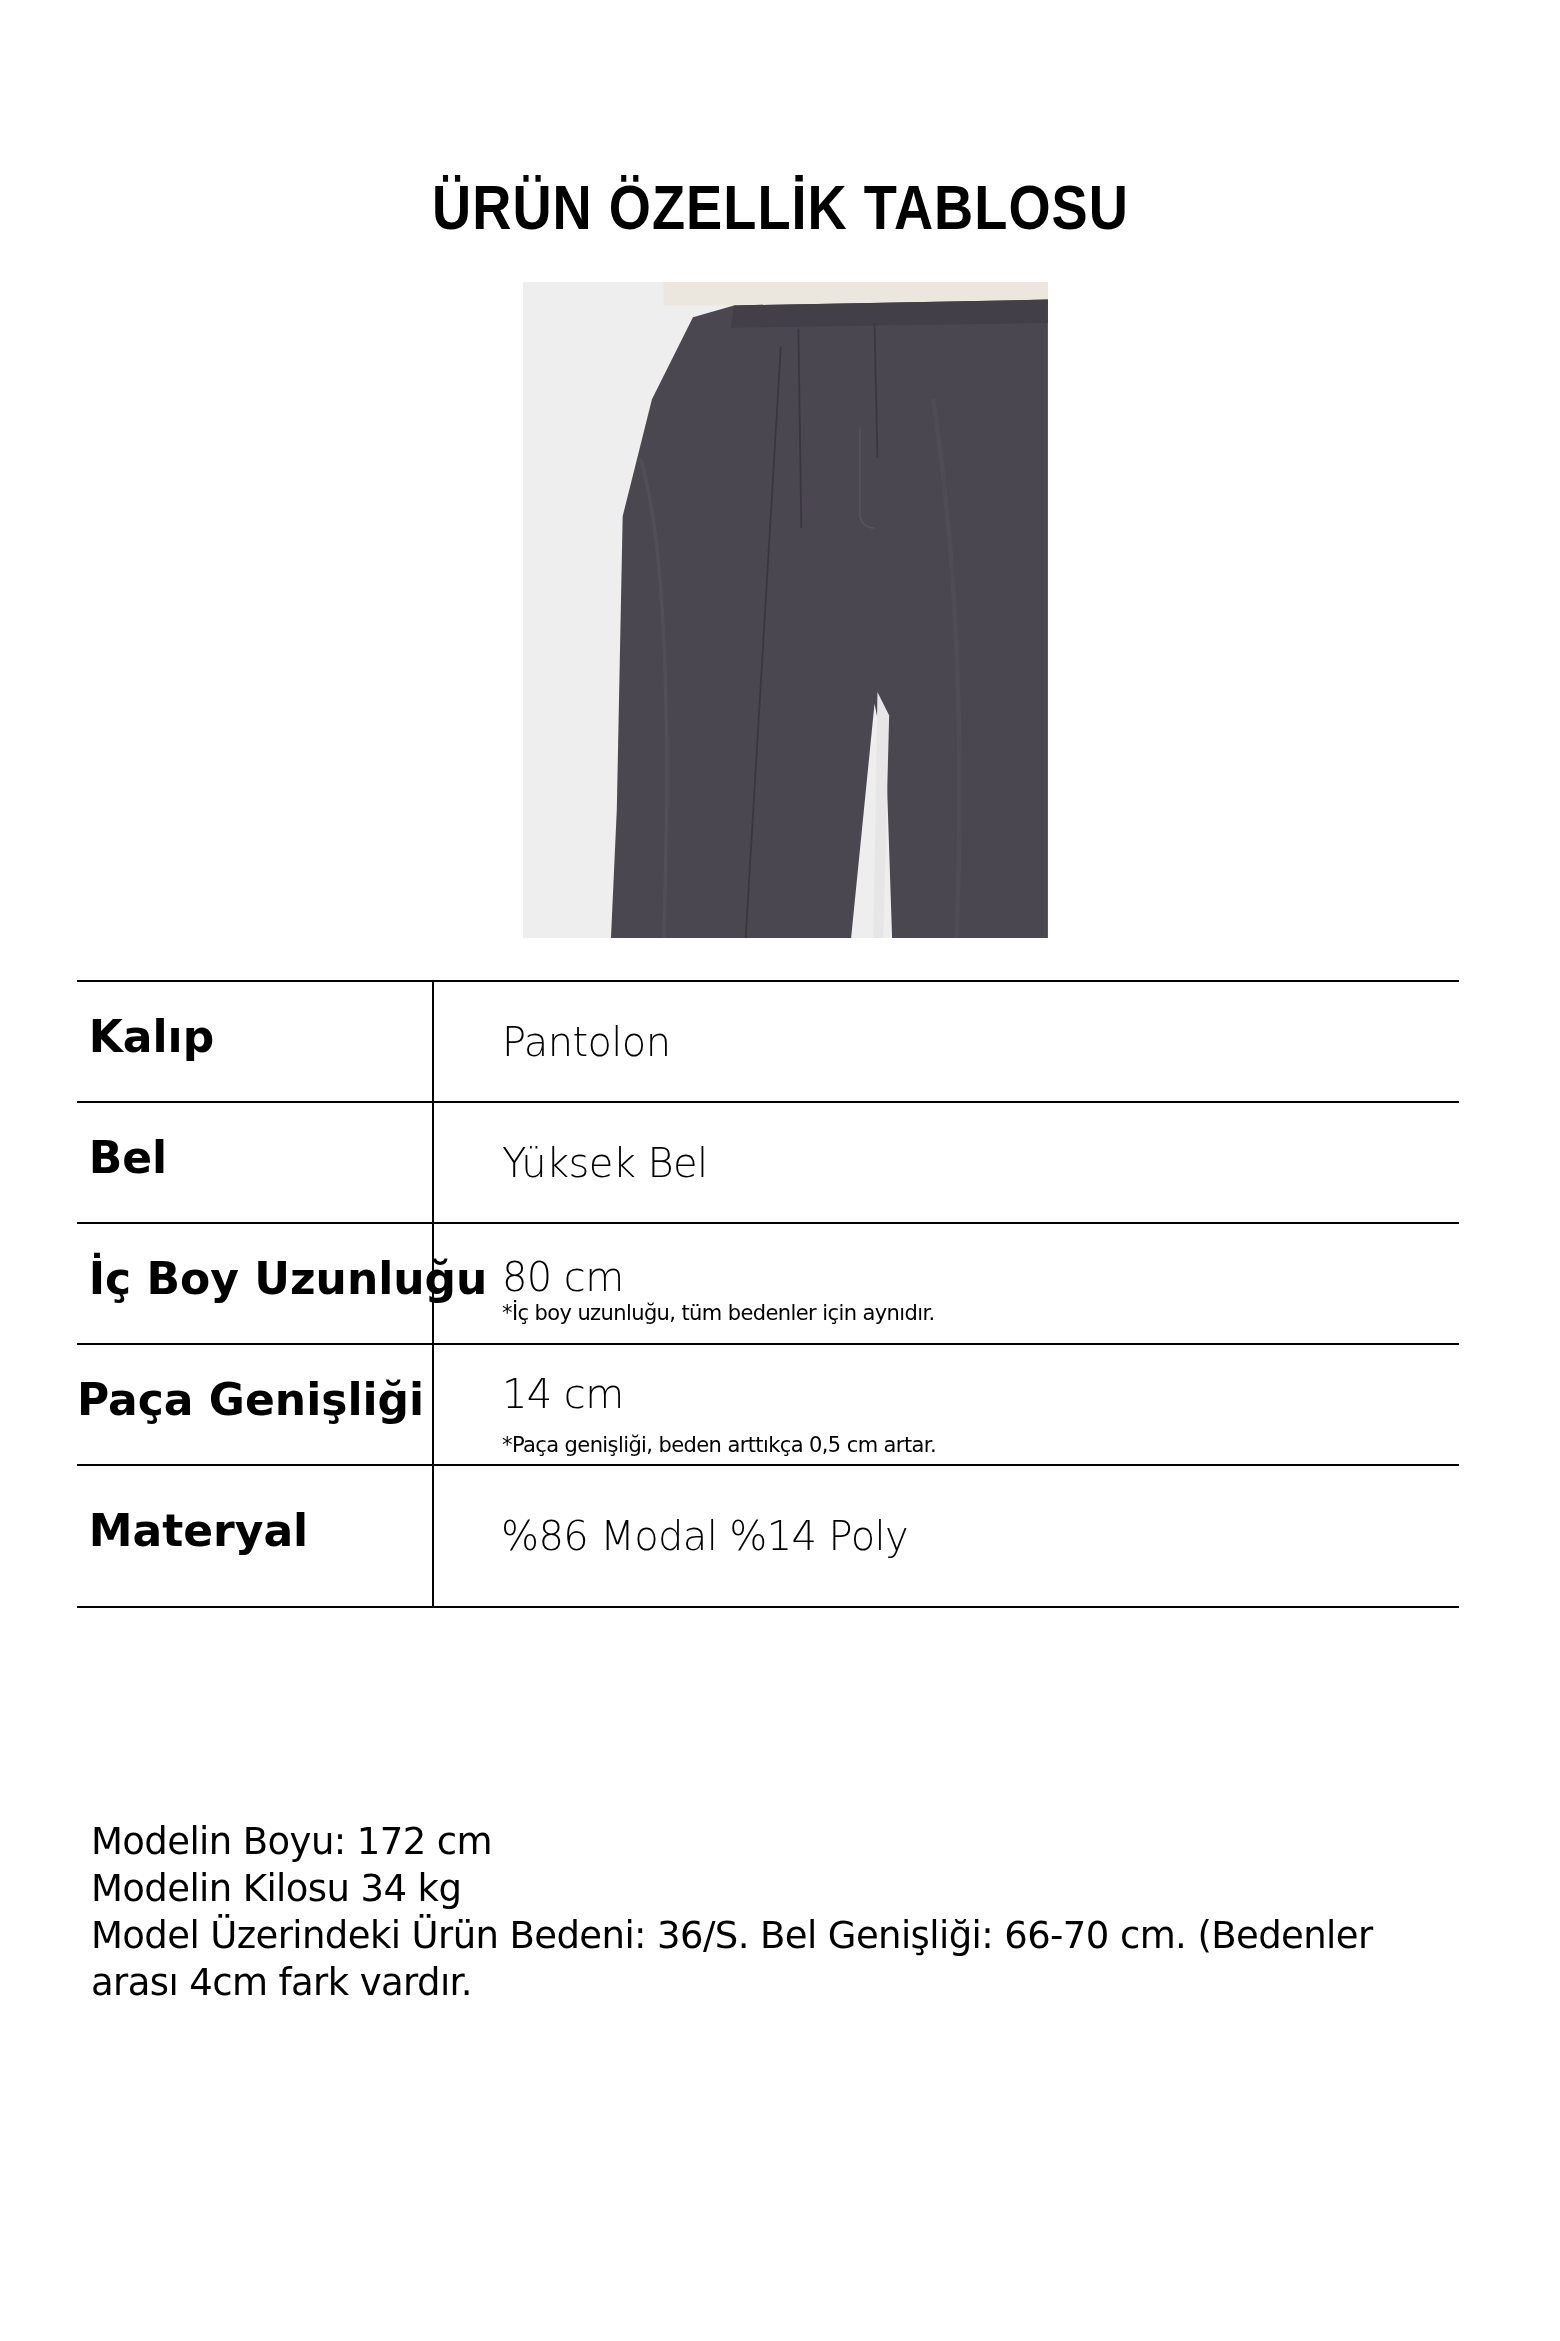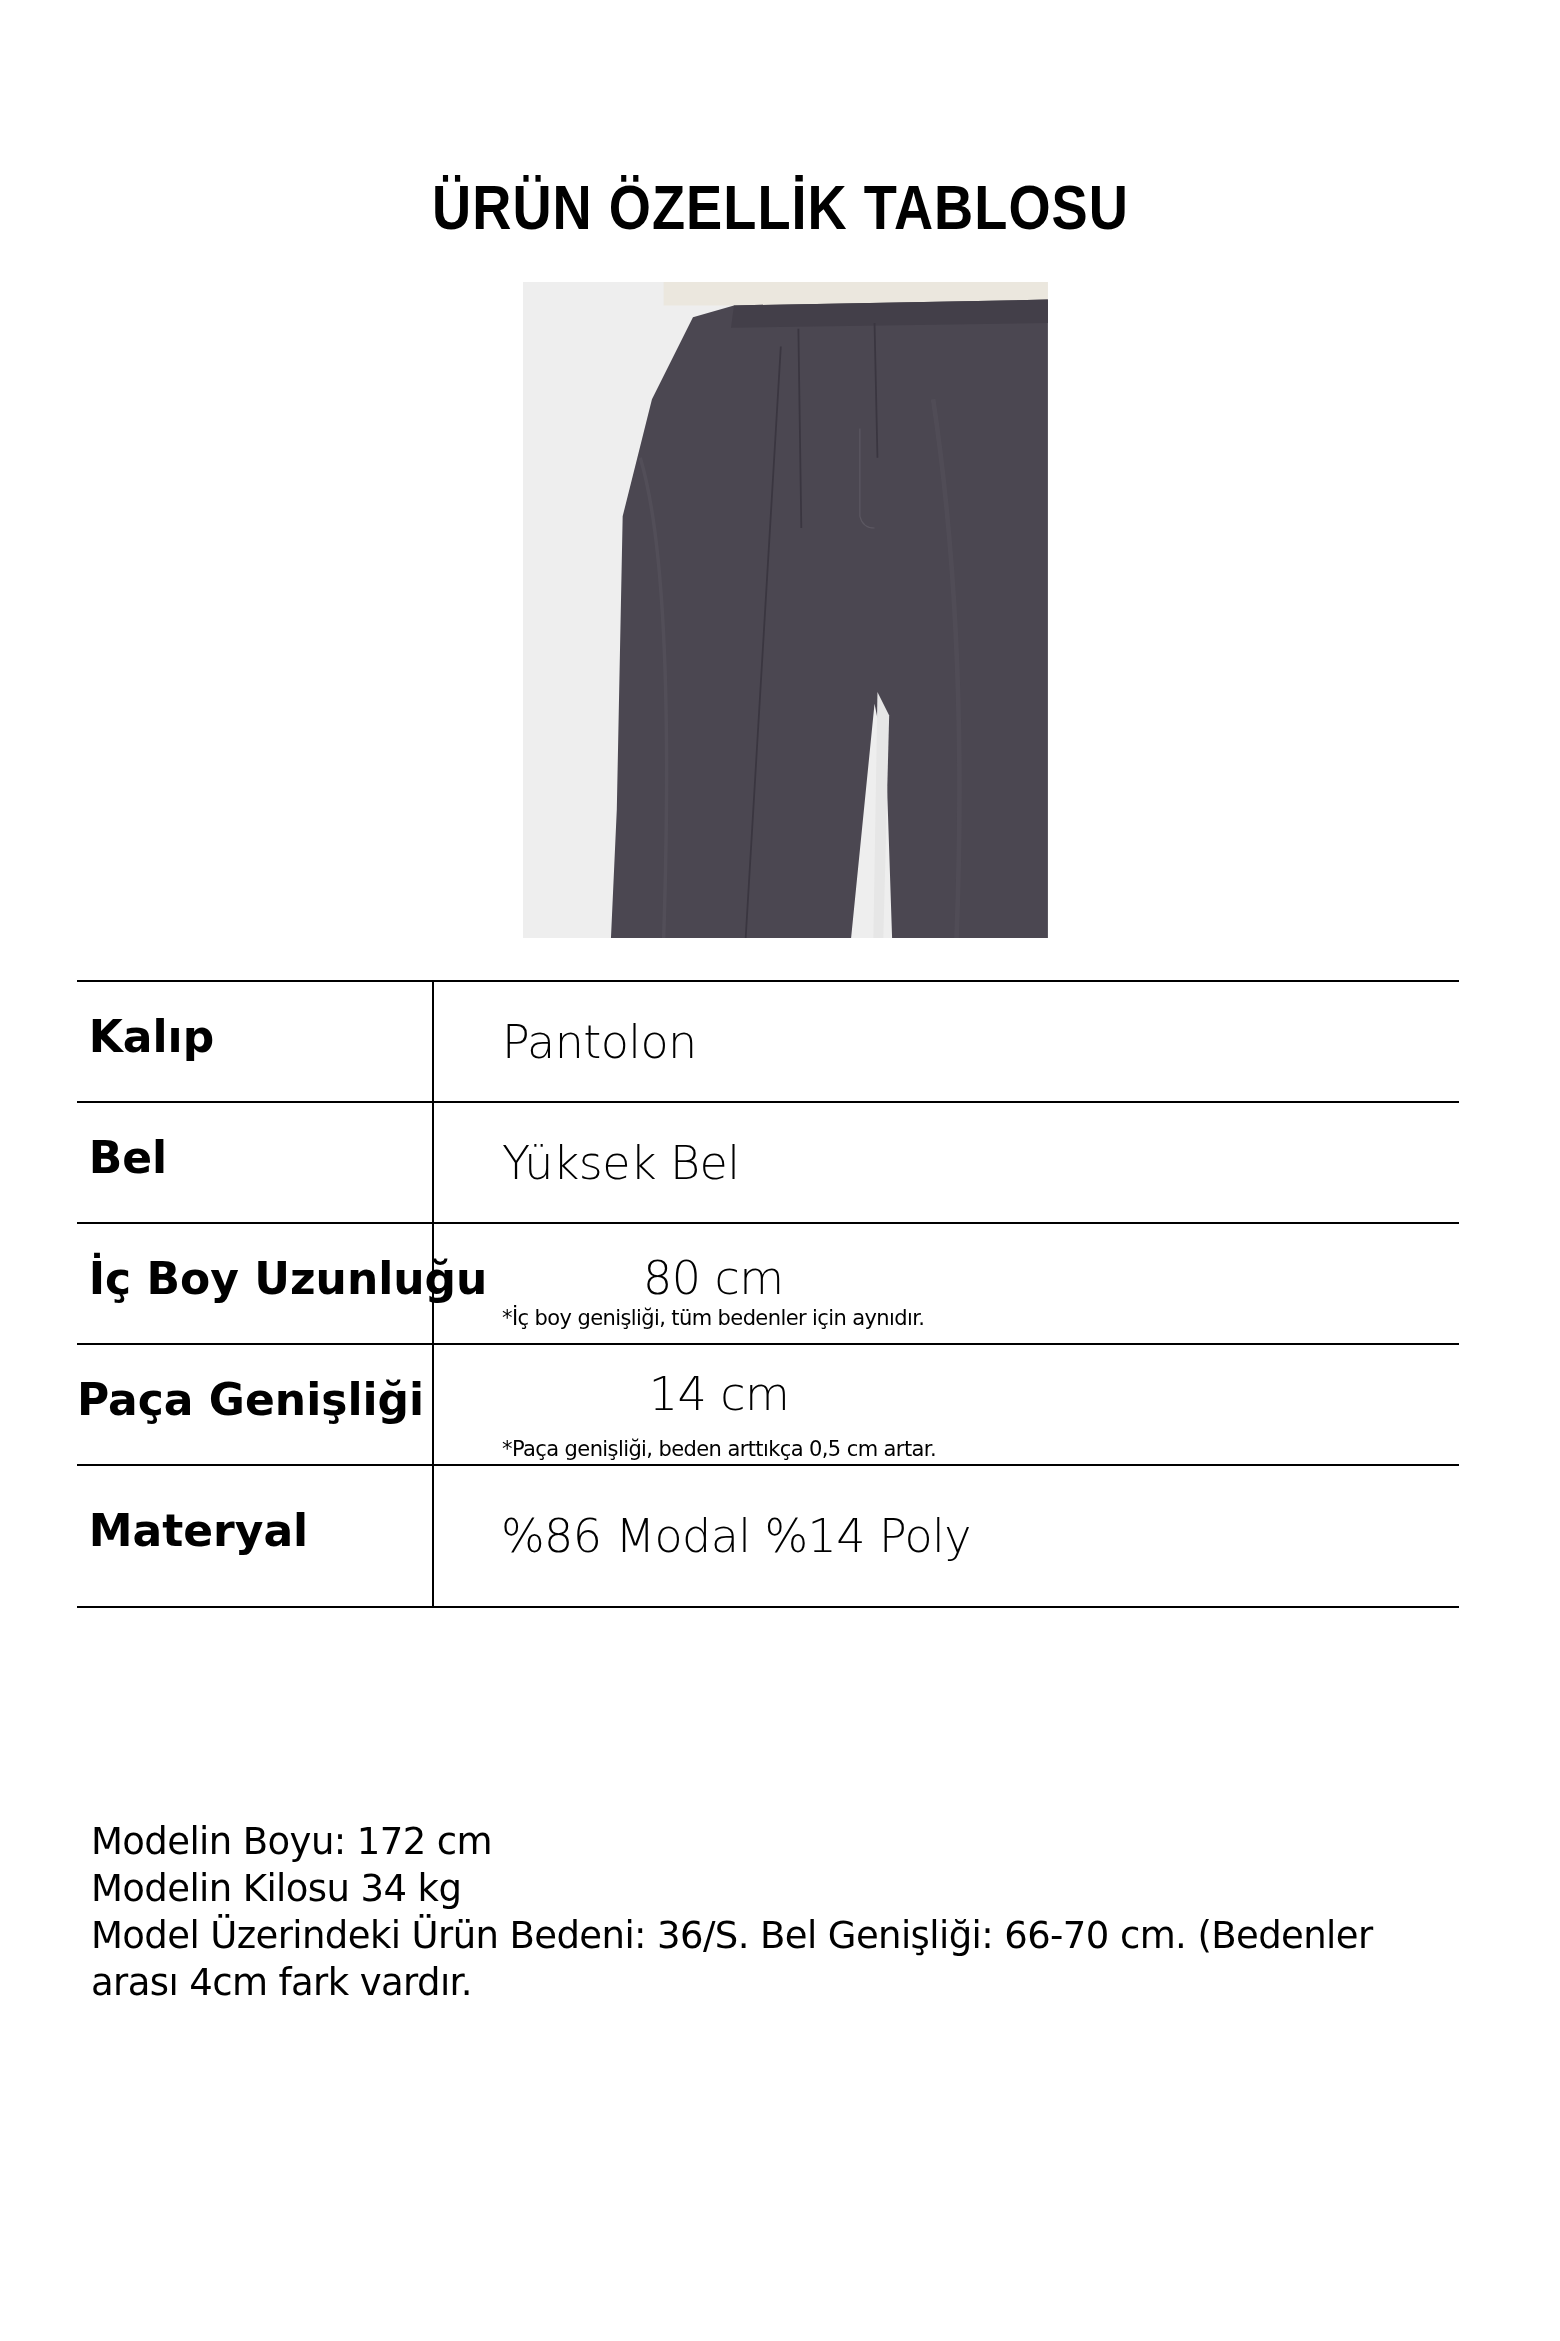--- a/index.html
+++ b/index.html
@@ -32,22 +32,22 @@
   }
   .label {
     position: absolute; left: 11.7px; top: 50%; transform: translateY(-60%);
     font-family: "DejaVu Sans", sans-serif; font-weight: bold; font-size: 44px;
     white-space: nowrap;
   }
   .value-wrap {
     position: absolute; left: 425px; top: 50%; transform: translateY(-50%);
   }
   .value {
-    font-family: "DejaVu Sans", sans-serif; font-weight: 300; font-size: 46px;
-    white-space: nowrap; letter-spacing: -0.6px; text-align: center;
+    font-family: "DejaVu Sans", sans-serif; font-weight: 300; font-size: 40px;
+    white-space: nowrap; letter-spacing: -0.6px;
   }
   .note {
     font-family: "DejaVu Sans", sans-serif; font-size: 21px; margin-top: 1.2px;
     white-space: nowrap; letter-spacing: -0.6px;
   }
   .footer {
     position: absolute; left: 91px; top: 1818px; width: 1370px;
     font-family: "DejaVu Sans", sans-serif; font-size: 37px; line-height: 47px;
     letter-spacing: -0.6px;
   }
@@ -85,21 +85,21 @@
     <div class="label">Bel</div>
     <div class="value-wrap">
         <div class="value">Yüksek Bel</div>
       </div>
   </div>
   <div class="row">
     <div class="divider"></div>
     <div class="label">İç Boy Uzunluğu</div>
     <div class="value-wrap" style="transform: translateY(-42%);">
       <div class="value">80 cm</div>
-      <div class="note">*İç boy genişliği, tüm bedenler için aynıdır.</div>
+      <div class="note">*İç boy uzunluğu, tüm bedenler için aynıdır.</div>
     </div>
   </div>
   <div class="row">
     <div class="divider"></div>
     <div class="label" style="left:0;">Paça Genişliği</div>
     <div class="value-wrap" style="transform: translateY(-40%);">
       <div class="value">14 cm</div>
       <div class="note" style="margin-top:16px;">*Paça genişliği, beden arttıkça 0,5 cm artar.</div>
     </div>
   </div>

